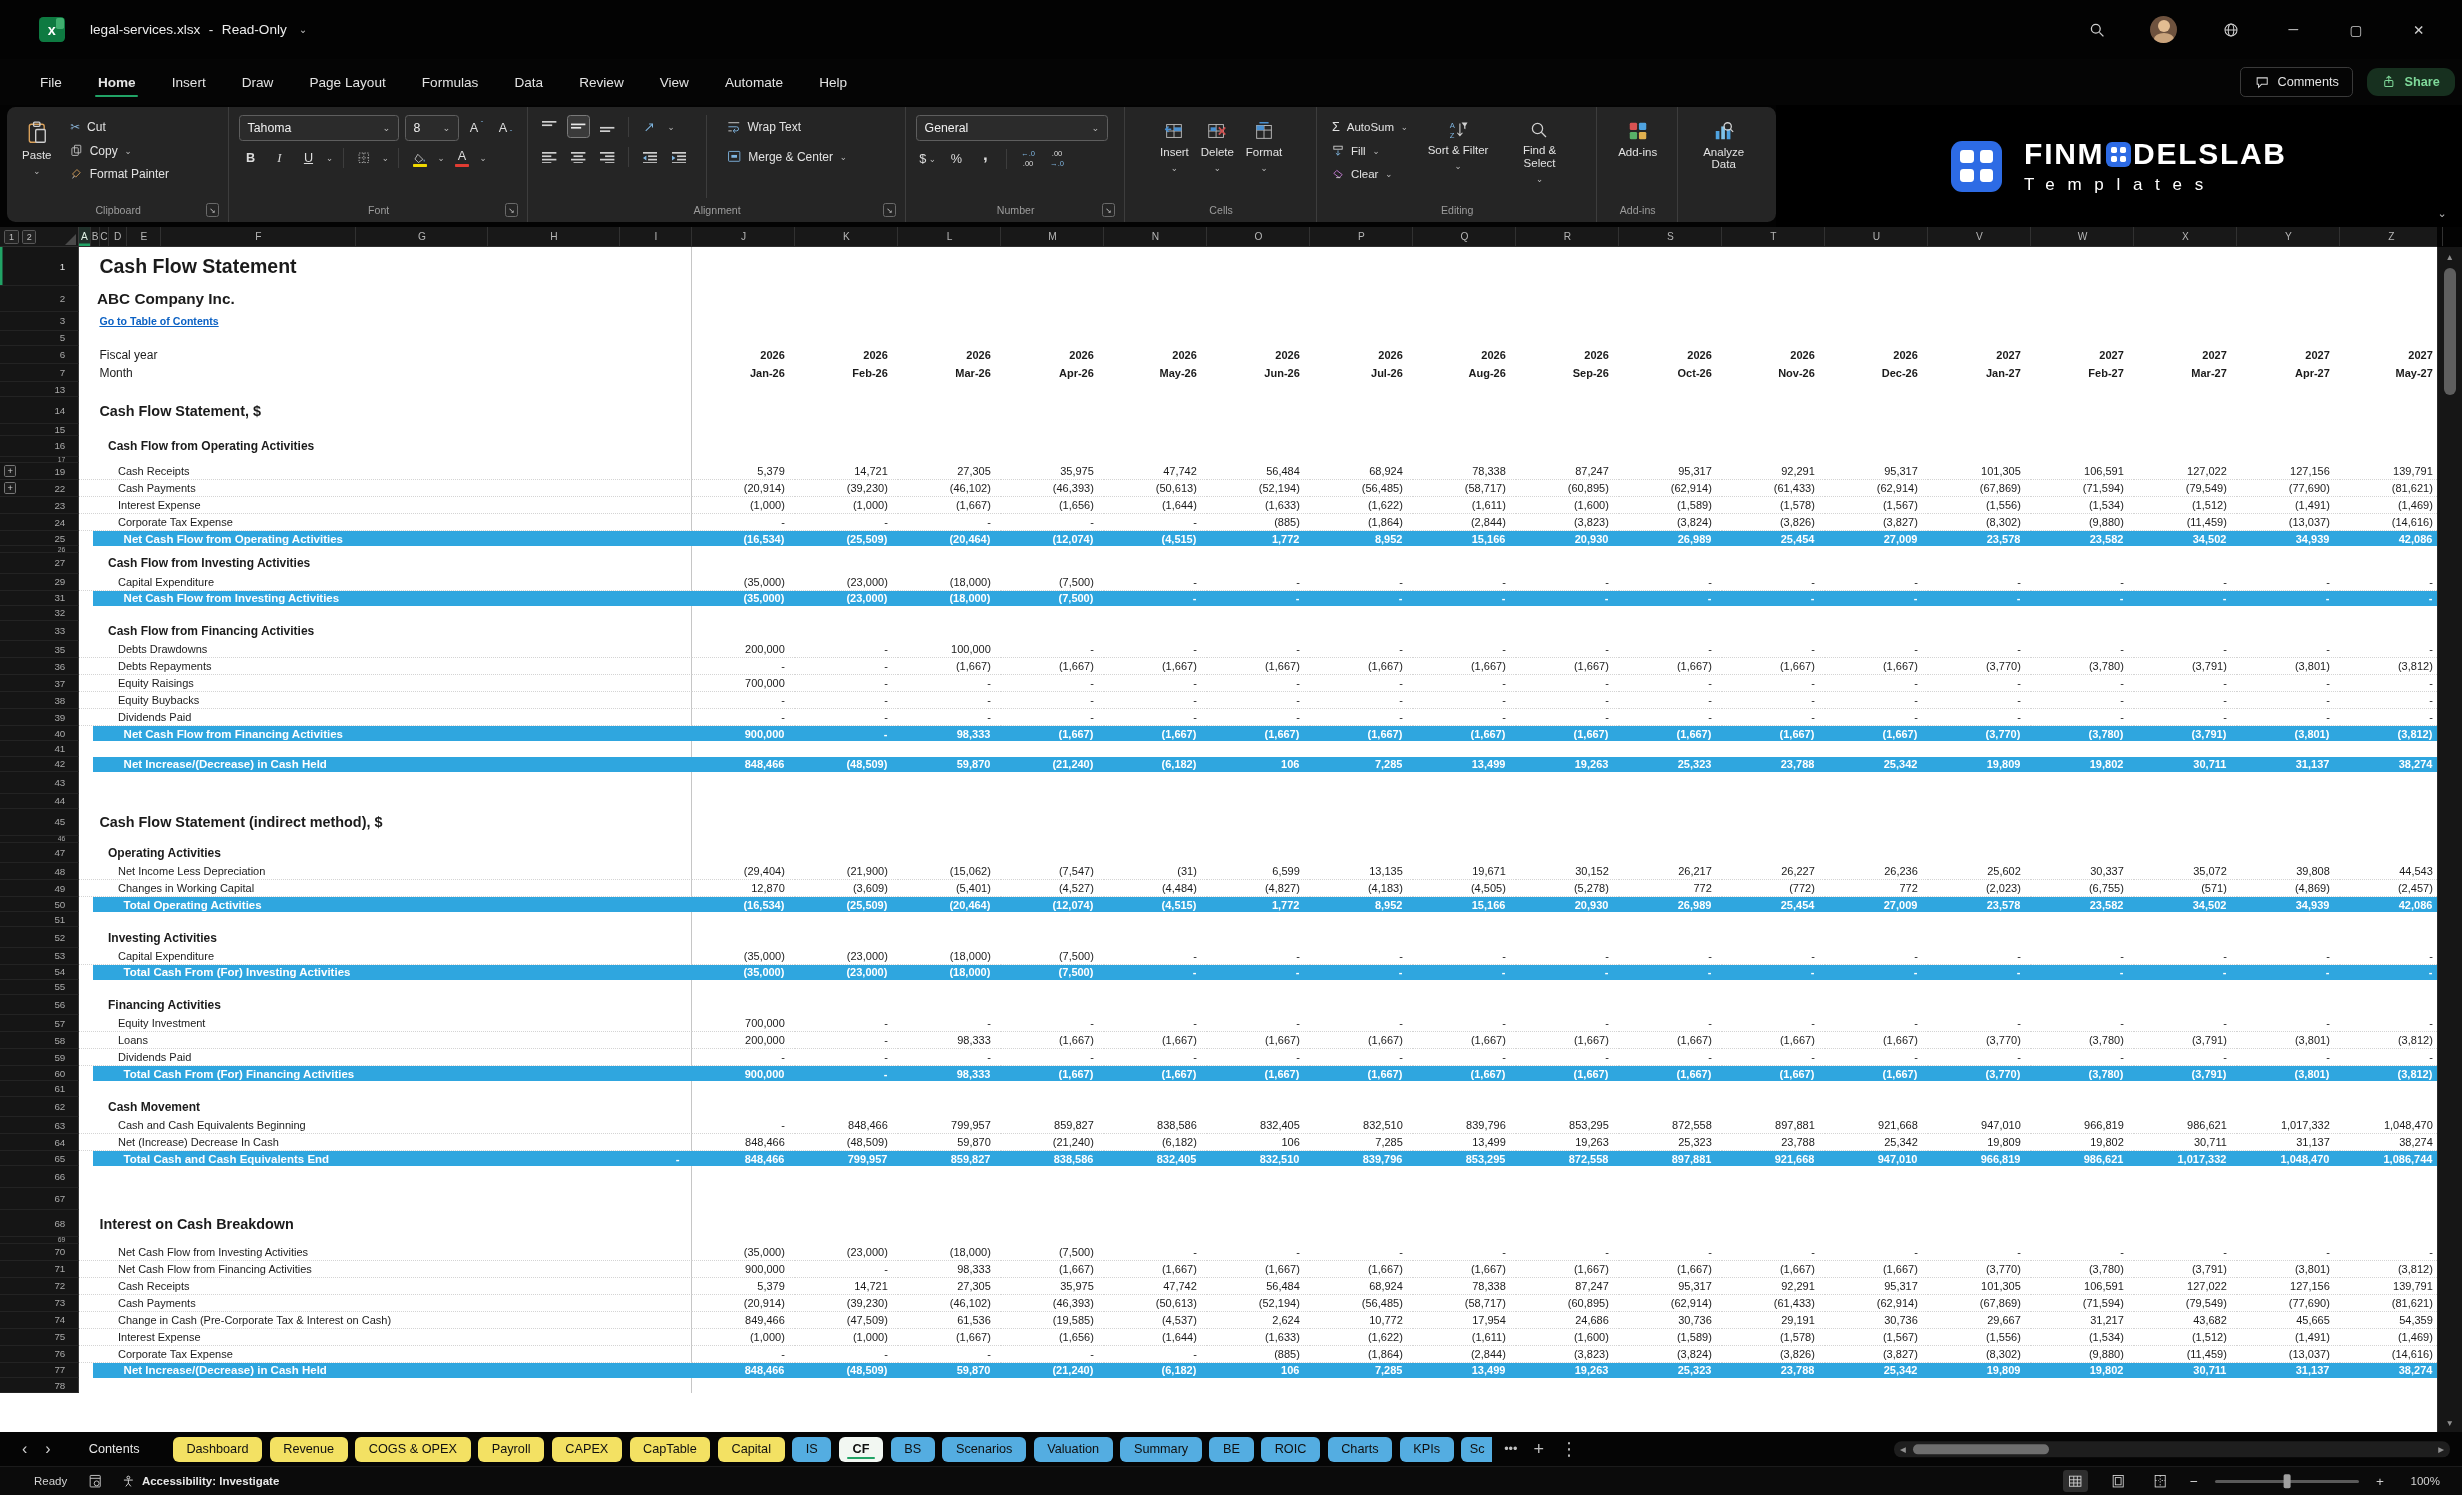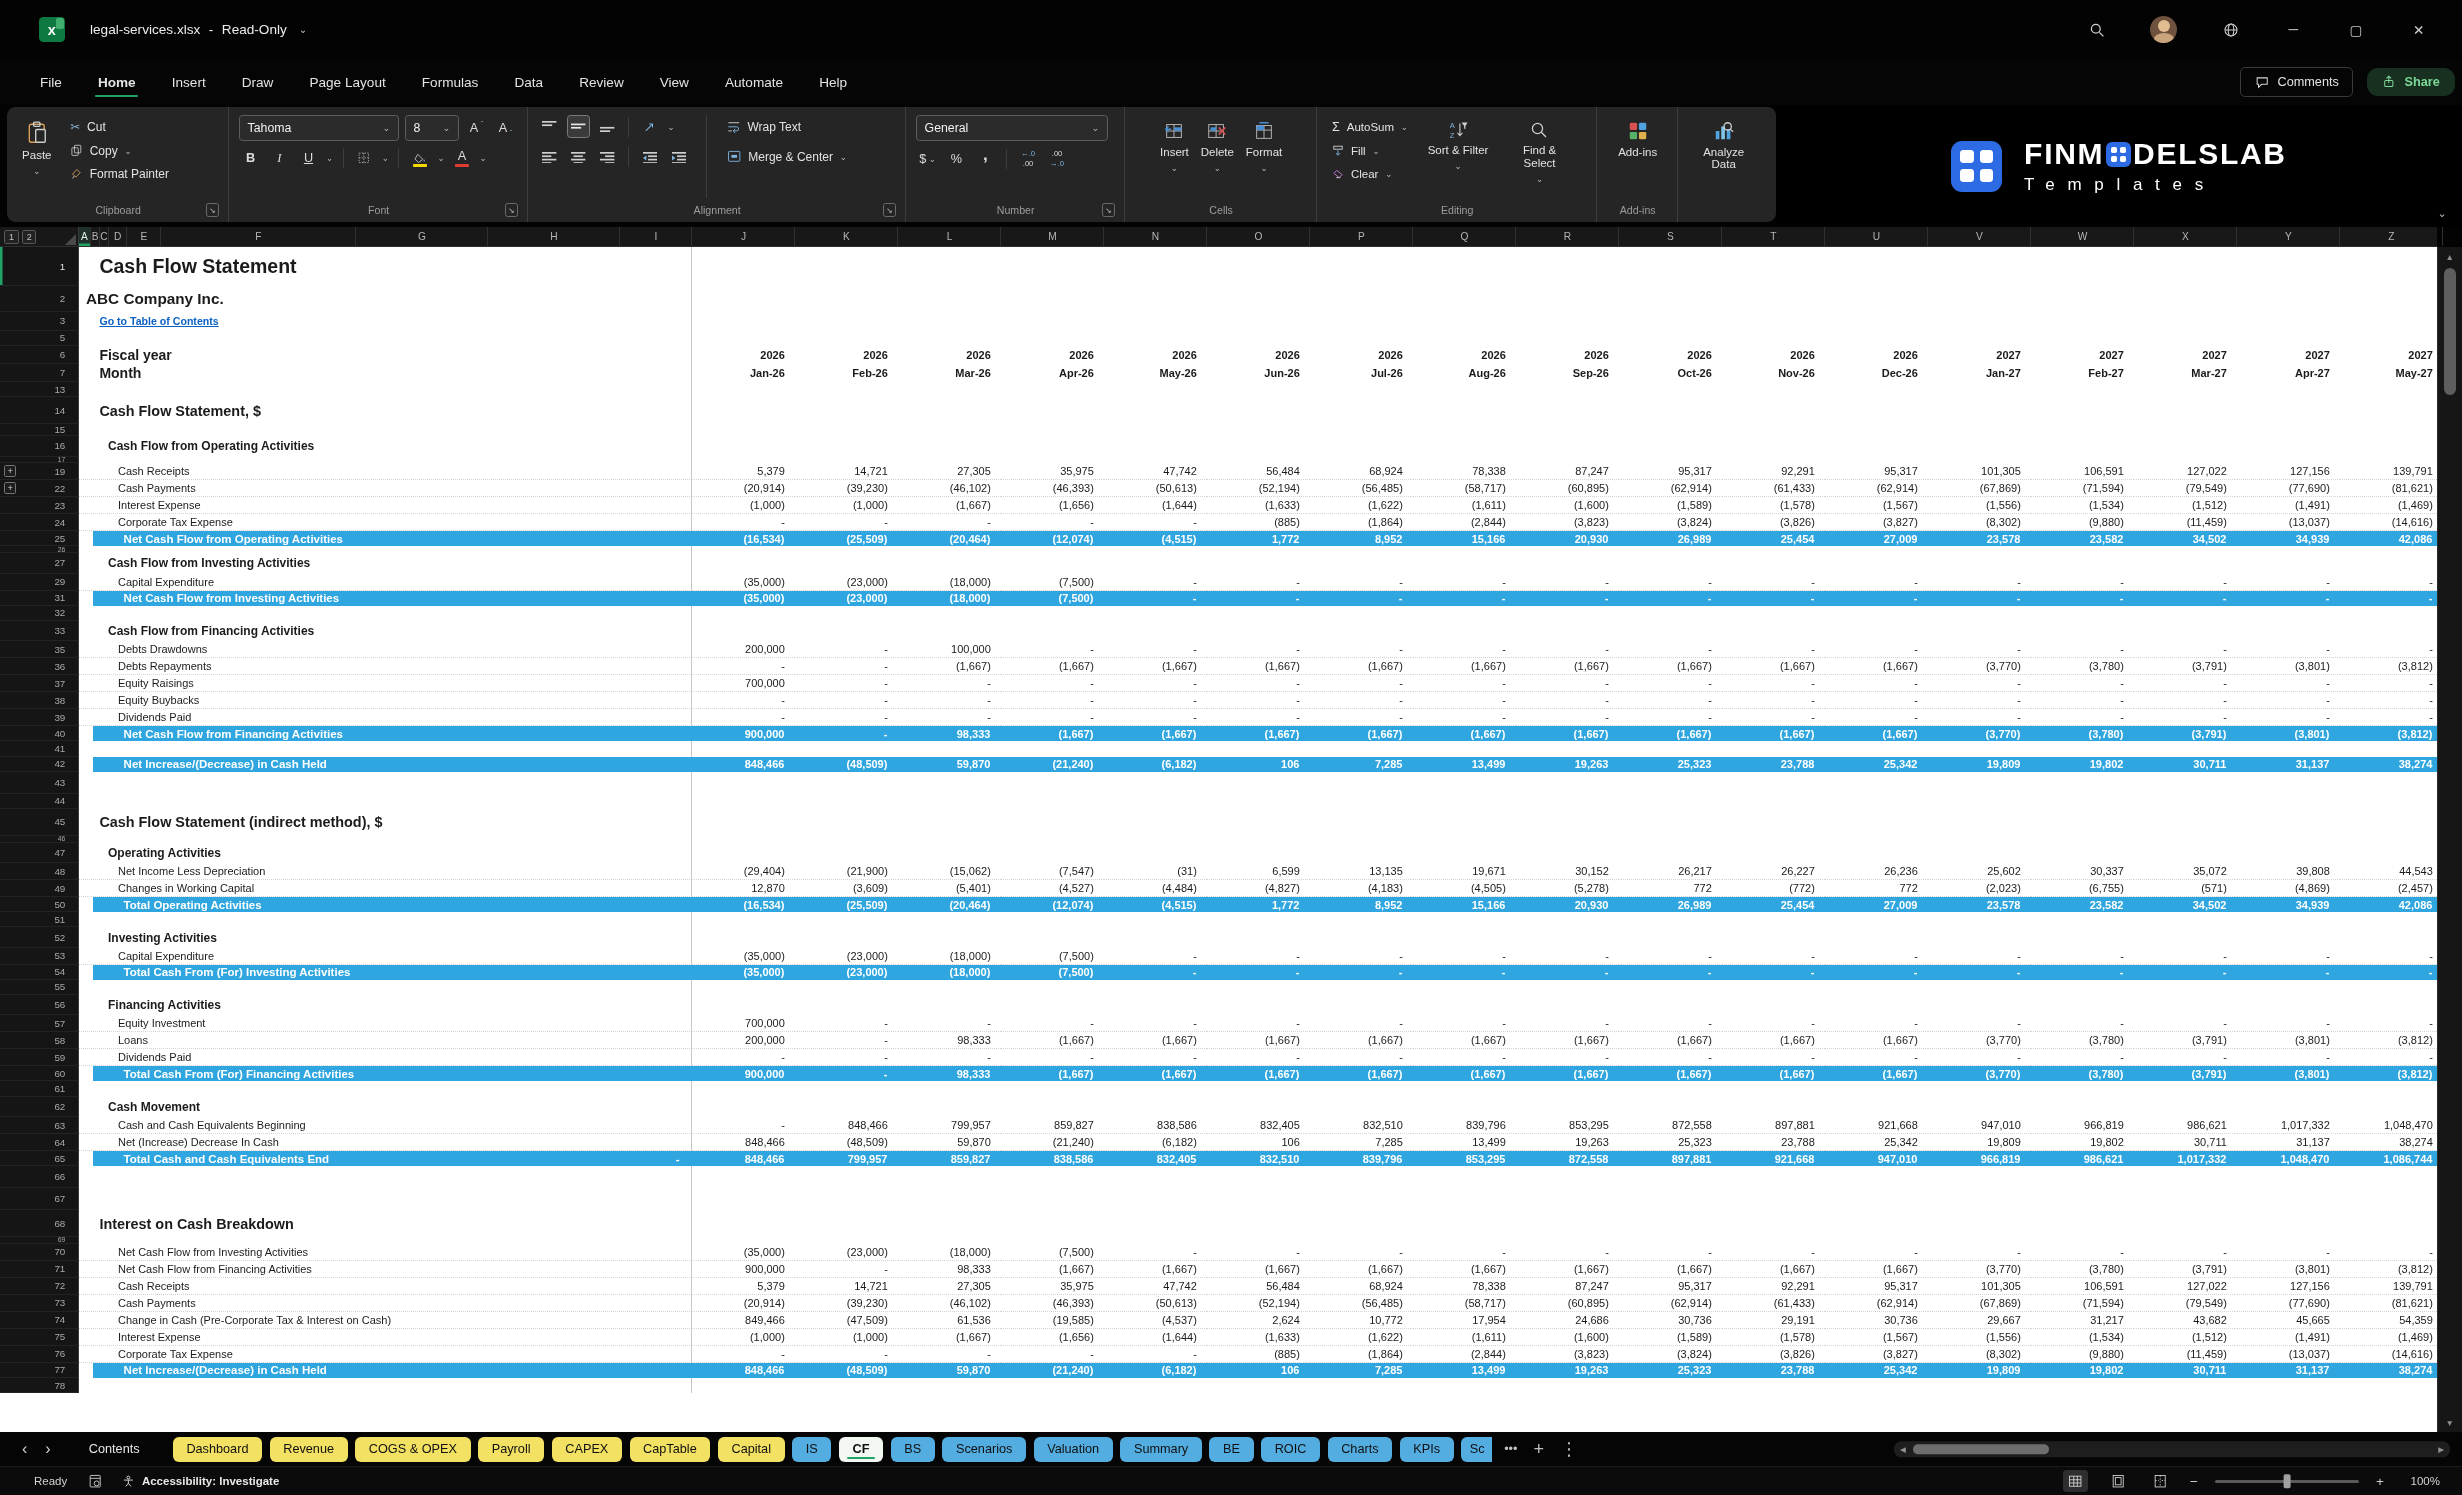--- a/index.html
+++ b/index.html
@@ -66,24 +66,24 @@
 .gridwrap{position:relative;height:1185px;background:#040404}
 .sheet-area{width:2437px;height:100%;background:#fff;overflow:hidden}
 .srow{display:flex;width:2437px;background:#fff}
 .gut{width:79px;flex:none;background:#151515;color:#a9a9a9;font-size:9.8px;display:flex;align-items:center;justify-content:flex-end;padding-right:12.7px;border-right:0.8px solid #3a3a3a;border-bottom:0.8px solid #232323;position:relative;overflow:hidden}
 .gut.cur{box-shadow:inset 2.5px 0 0 var(--active_green);color:#e4e4e4}
 .oplus{position:absolute;left:4.2px;top:50%;transform:translateY(-50%);width:12px;height:12px;border:0.8px solid #767676;background:#1d1d1d;color:#d0d0d0;font-size:9.3px;line-height:10.2px;text-align:center;border-radius:1.7px}
 .lab{width:613px;flex:none;display:flex;align-items:center;border-right:0.8px solid #c6c6c6;color:#1b1b1b;position:relative;overflow:hidden;white-space:nowrap}
 .labr{margin-left:auto;padding-right:12px}
 .cell{width:103px;flex:none;display:flex;align-items:center;justify-content:flex-end;padding-right:10.2px;font-size:11px;color:#1b1b1b;overflow:hidden;white-space:nowrap}
 .k-title{height:39px}.k-title .lab{font-size:19.5px;font-weight:bold;padding-left:20.4px}
-.k-subtitle{height:25.5px}.k-subtitle .lab{font-size:15.3px;font-weight:bold;padding-left:7px}
+.k-subtitle{height:25.5px}.k-subtitle .lab{font-size:15.3px;font-weight:bold;padding-left:18px}
 .k-link{height:18.7px}.k-link .lab{font-size:10.6px;font-weight:bold;color:var(--link);text-decoration:underline;padding-left:20.4px}
 .k-yearhdr,.k-monthhdr{height:18px}
-.k-yearhdr .lab,.k-monthhdr .lab{font-size:14px;font-weight:bold;padding-left:20.4px}
+.k-yearhdr .lab,.k-monthhdr .lab{font-size:12px;font-weight:normal;padding-left:20.4px}
 .k-yearhdr .cell,.k-monthhdr .cell{font-weight:bold}
 .k-statement{height:27px}.k-statement .lab{font-size:14.4px;font-weight:bold;padding-left:20.4px}
 .k-section{height:20.4px}.k-section .lab{font-size:12px;font-weight:bold;padding-left:29px}
 .k-item{height:17px}.k-item .lab{font-size:11px;padding-left:39px}
 .k-item .lab,.k-item .cell{border-bottom:0.8px dotted #d4d4d4}
 .k-total{height:15px}
 .k-total .lab{margin-left:13.6px;width:599px;background:var(--total_row);color:#fff;font-weight:bold;font-size:11.5px;padding-left:31px;border-right:none}
 .k-total .cell{background:var(--total_row);color:#fff;font-weight:bold}
 .k-total .labr{color:#fff}
 .k-blank{height:15.3px}.k-blank-xs{height:12px}.k-blank-lg{height:22px}

